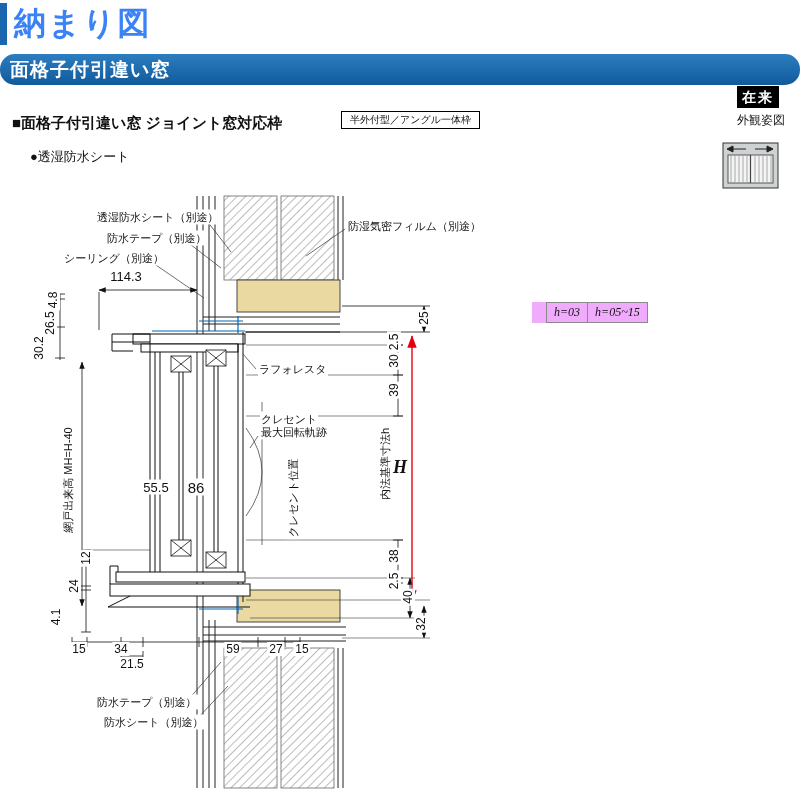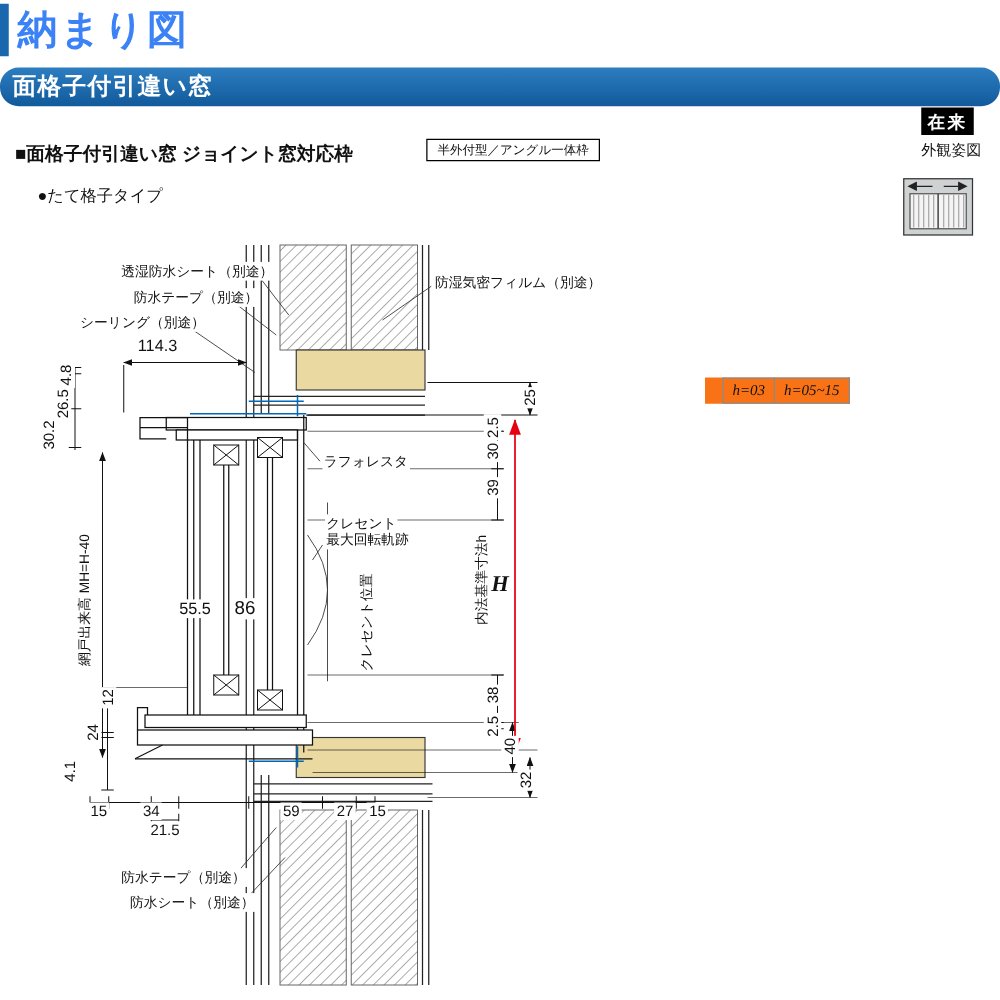--- a/index.html
+++ b/index.html
@@ -22,21 +22,21 @@
 
   .drawing { position:absolute; left:0; top:0; width:800px; height:800px;border-radius:31px; }
   .draw-svg { position:absolute; left:0; top:0; }
 
   .lab  { position:absolute; white-space:nowrap; font-size:11px; transform:translate(0,-50%); background:#fff; padding:0 1px; }
   .clab { position:absolute; white-space:nowrap; font-size:12px; transform:translate(-50%,-50%); background:#fff; padding:0 2px; }
   .vlab { position:absolute; white-space:nowrap; font-size:12px; transform:translate(-50%,-50%) rotate(-90deg); background:#fff; padding:0 2px; }
   .f11 { font-size:11px; } .f13 { font-size:13px; } .f15 { font-size:15px; }
   .hsym { font-family:"Liberation Serif","DejaVu Serif",serif; font-size:18px; font-style:italic; font-weight:bold; }
 
-  .dtable { position:absolute; left:564px; top:302px; border-collapse:collapse; font-size:12px; background:#f97316; }
+  .dtable { position:absolute; left:532px; top:302px; border-collapse:collapse; font-size:12px; background:#f0abfc; }
   .dtable td { border:1px solid #8a8a8a; height:20px; text-align:center; padding:0 7px; }
   .dtable td.blank { border:none; }
   .dtable td.ital { font-family:"Liberation Serif","DejaVu Serif",serif; font-style:italic; }
 </style>
 </head>
 <body>
 
 <div class="page">
 
   <div class="accent-bar"></div>
@@ -66,21 +66,21 @@
       <line x1="37" y1="14" x2="37" y2="40"></line>
         <line x1="41" y1="14" x2="41" y2="40"></line>
       <line x1="45" y1="14" x2="45" y2="40"></line>
         <line x1="49" y1="14" x2="49" y2="40"></line>
     </g>
     <line x1="28.5" y1="13" x2="28.5" y2="41" stroke="#444" stroke-width="1.2"></line>
   </svg>
 
   <div class="section-heading">■面格子付引違い窓 ジョイント窓対応枠</div>
   <div class="frame-type-box">半外付型／アングル一体枠</div>
-  <div class="grille-type">●たて格子タイプ</div>
+  <div class="grille-type">●透湿防水シート</div>
 
   <div class="drawing">
     <svg class="draw-svg" width="800" height="800" viewBox="0 0 800 800">
       <defs>
         <pattern id="ins" width="6" height="6" patternUnits="userSpaceOnUse" patternTransform="rotate(45)">
           <line x1="0" y1="0" x2="0" y2="6" stroke="#7a7a7a" stroke-width="1"></line>
         </pattern>
         <marker id="ma" viewBox="0 0 8 6" markerWidth="9" markerHeight="7" refX="7.5" refY="3" orient="auto-start-reverse">
           <path d="M0,0 L8,3 L0,6 z" fill="#111"></path>
         </marker>

